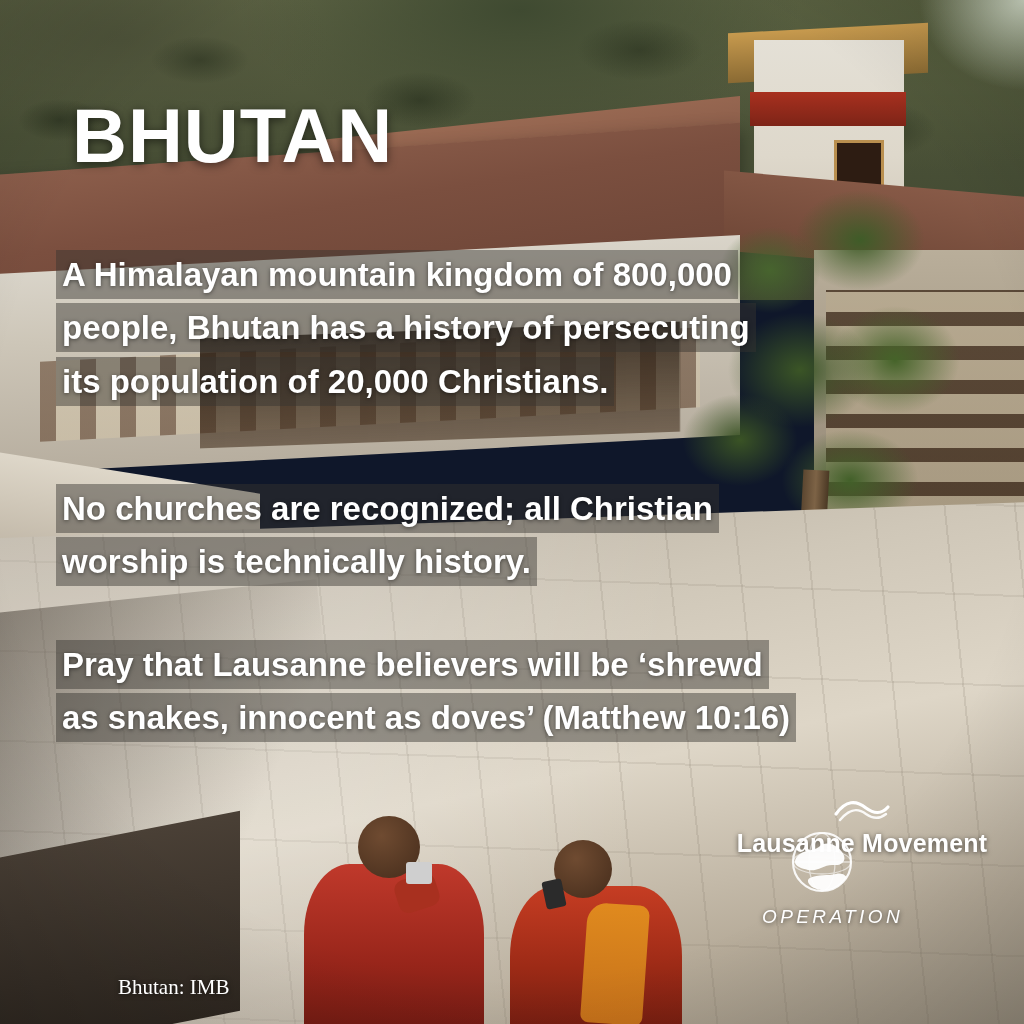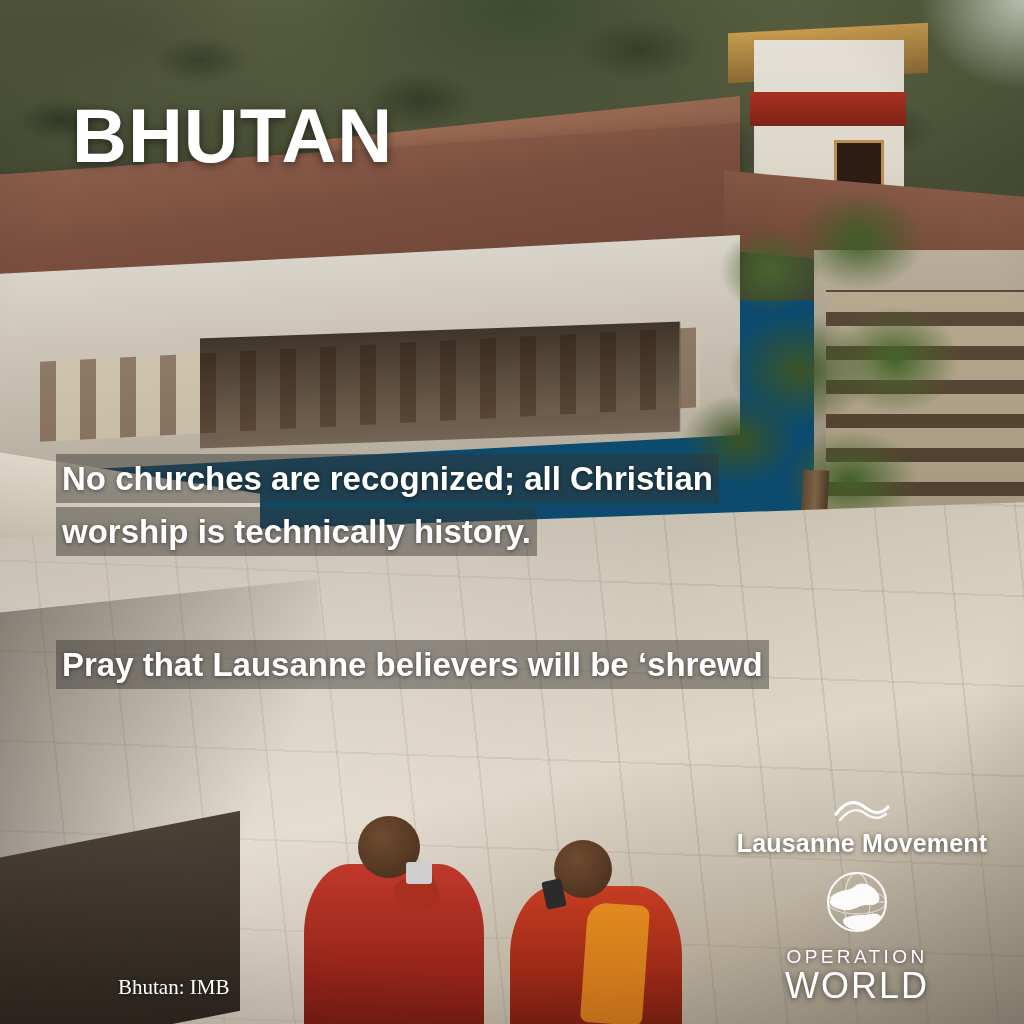--- a/index.html
+++ b/index.html
@@ -6,21 +6,21 @@
     margin: 0;
     padding: 0;
     background: #000;
   }
   #card {
     position: relative;
     width: 1024px;
     height: 1024px;
     overflow: hidden;
     font-family: "Liberation Sans", sans-serif;
-    background: #0c4a6e;
+    background: #0f172a;
   }
 
   
   .photo {
     position: absolute;
     inset: 0;
     overflow: hidden;
   }
   
   .hill {
@@ -264,21 +264,21 @@
   }
   .para span.ln {
     display: inline;
     background: rgba(55,52,48,.46);
     box-shadow: 0 0 0 6px rgba(55,52,48,.46);
     -webkit-box-decoration-break: clone;
     box-decoration-break: clone;
     text-shadow: 0 1px 4px rgba(0,0,0,.5);
   }
   #para1 { top: 248px; }
-  #para2 { top: 452px; }
+  #para2 { top: 482px; }
   #para3 { top: 638px; }
 
   
   .lausanne {
     position: absolute;
     right: 32px;
     top: 795px;
     width: 260px;
     text-align: center;
     color: #fff;
@@ -288,24 +288,25 @@
     font-size: 25px;
     font-weight: 700;
     letter-spacing: .2px;
     text-shadow: 0 1px 5px rgba(0,0,0,.6);
   }
   .lausanne svg { display: block; margin: 0 auto 4px auto; }
 
   .opworld {
     position: absolute;
     right: 72px;
-    top: 872px;
+    top: 832px;
     width: 190px;
-    text-align: center;
+    text-align: left;
     color: #fff;
+    font-style: italic;
   }
   .opworld .globe { margin: 0 auto 6px auto; width: 120px; height: 64px; }
   .opworld .op {
     font-size: 19px;
     letter-spacing: 3.4px;
     text-shadow: 0 1px 5px rgba(0,0,0,.6);
   }
   .opworld .world {
     font-size: 36px;
     letter-spacing: 2px;
@@ -366,28 +367,34 @@
       <div class="sash"></div>
       <div class="head"></div>
       <div class="phone"></div>
     </div>
 
     <div class="vignette"></div>
   </div>
 
   <div class="title">BHUTAN</div>
 
+  <div class="para" id="para1">
+    <span class="ln">A Himalayan mountain kingdom of 800,000</span><br>
+    <span class="ln">people, Bhutan has a history of persecuting</span><br>
+    <span class="ln">its population of 20,000 Christians.</span>
+  </div>
 
   <div class="para" id="para2">
     <span class="ln">No churches are recognized; all Christian</span><br>
     <span class="ln">worship is technically history.</span>
   </div>
 
   <div class="para" id="para3">
     <span class="ln">Pray that Lausanne believers will be ‘shrewd</span><br>
+    <span class="ln">as snakes, innocent as doves’ (Matthew 10:16)</span>
   </div>
 
   <div class="lausanne">
     <svg width="60" height="30" viewBox="0 0 60 30">
       <path d="M4 19 C14 5, 24 5, 34 13 C42 19, 50 19, 56 12" fill="none" stroke="#ffffff" stroke-width="3.2" stroke-linecap="round"></path>
       <path d="M8 25 C18 13, 26 13, 34 19 C41 24, 48 24, 54 19" fill="none" stroke="#ffffff" stroke-width="2.4" stroke-linecap="round" opacity=".9"></path>
     </svg>
     <div class="wordmark">Lausanne Movement</div>
   </div>
 
@@ -403,17 +410,16 @@
         <path d="M34 26 C42 16, 52 20, 58 14 C64 9, 74 12, 80 20 C86 28, 80 34, 72 33 C62 32, 56 40, 46 38 C38 36, 30 34, 34 26 Z"></path>
         <path d="M48 46 C56 42, 66 44, 74 42 C82 40, 88 46, 84 52 C78 60, 62 60, 52 56 C46 53, 44 48, 48 46 Z"></path>
       </g>
       <g clip-path="url(#gclip)" fill="none" stroke="#ffffff" stroke-width="1.3" opacity=".55">
         <ellipse cx="60" cy="30" rx="29" ry="12"></ellipse>
         <ellipse cx="60" cy="30" rx="13" ry="29"></ellipse>
         <line x1="31" y1="30" x2="89" y2="30"></line>
       </g>
     </svg>
     <div class="op">OPERATION</div>
-    <div class="world">WORLD</div>
   </div>
 
   <div class="credit">Bhutan: IMB</div>
 </div>
 
 </body></html>

